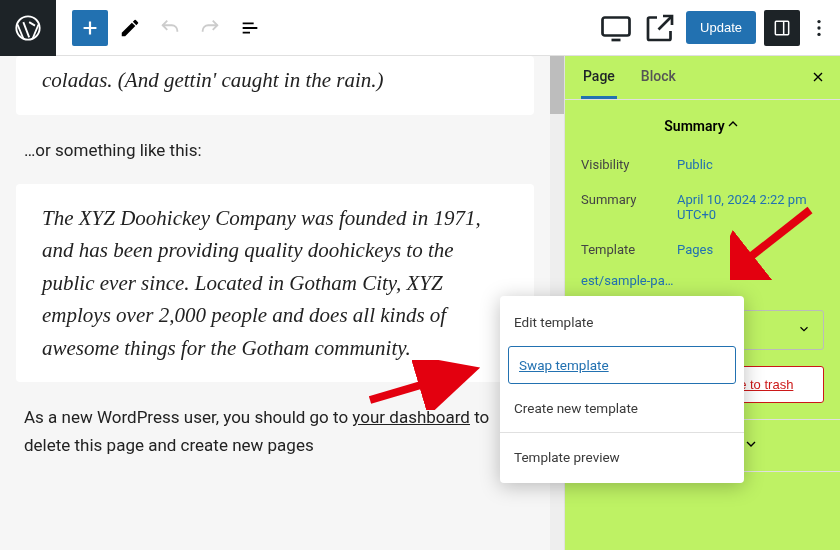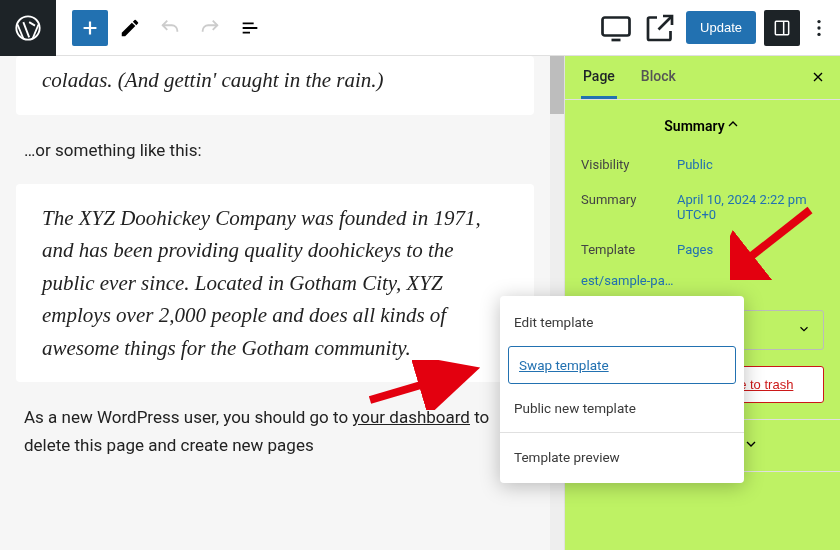--- a/index.html
+++ b/index.html
@@ -198,21 +198,21 @@
             </svg>
         </span>
       </div>
     </div>
   </div>
 </div>
 
 <div class="popover">
   <div class="pop-item">Edit template</div>
   <div class="pop-item sel">Swap template</div>
-  <div class="pop-item">Public new template</div>
+  <div class="pop-item">Create new template</div>
   <div class="pop-divider"></div>
   <div class="pop-item">Template preview</div>
 </div>
 
 <div class="arrow" style="left:730px; top:200px;">
   <svg width="90" height="80">
       <defs>
         <marker id="ah1" markerWidth="8" markerHeight="8" refX="2" refY="4" orient="auto">
           <polygon points="0,0 8,4 0,8" fill="#e3000f"></polygon>
         </marker>

